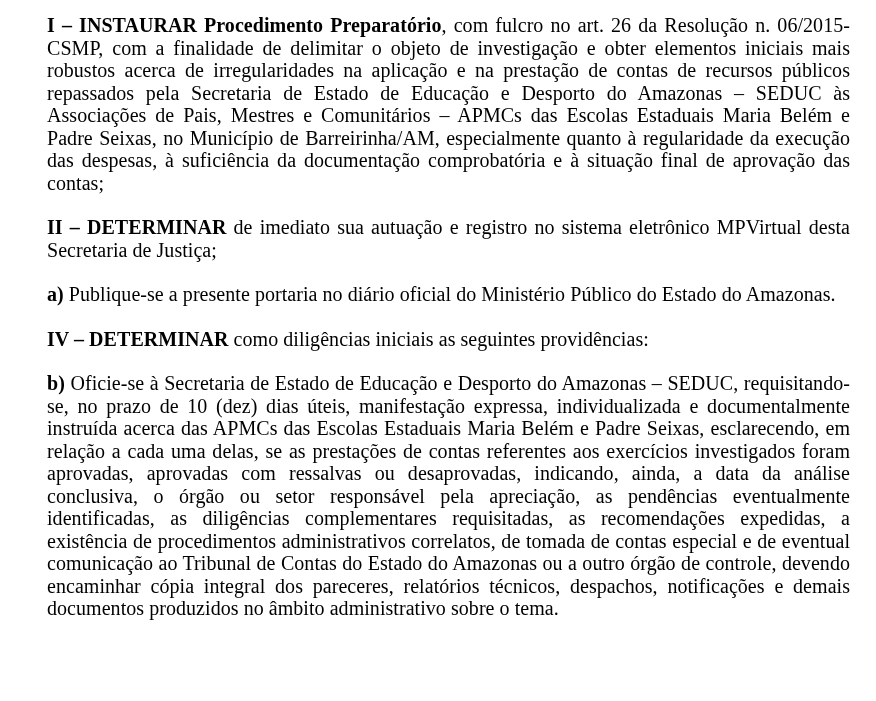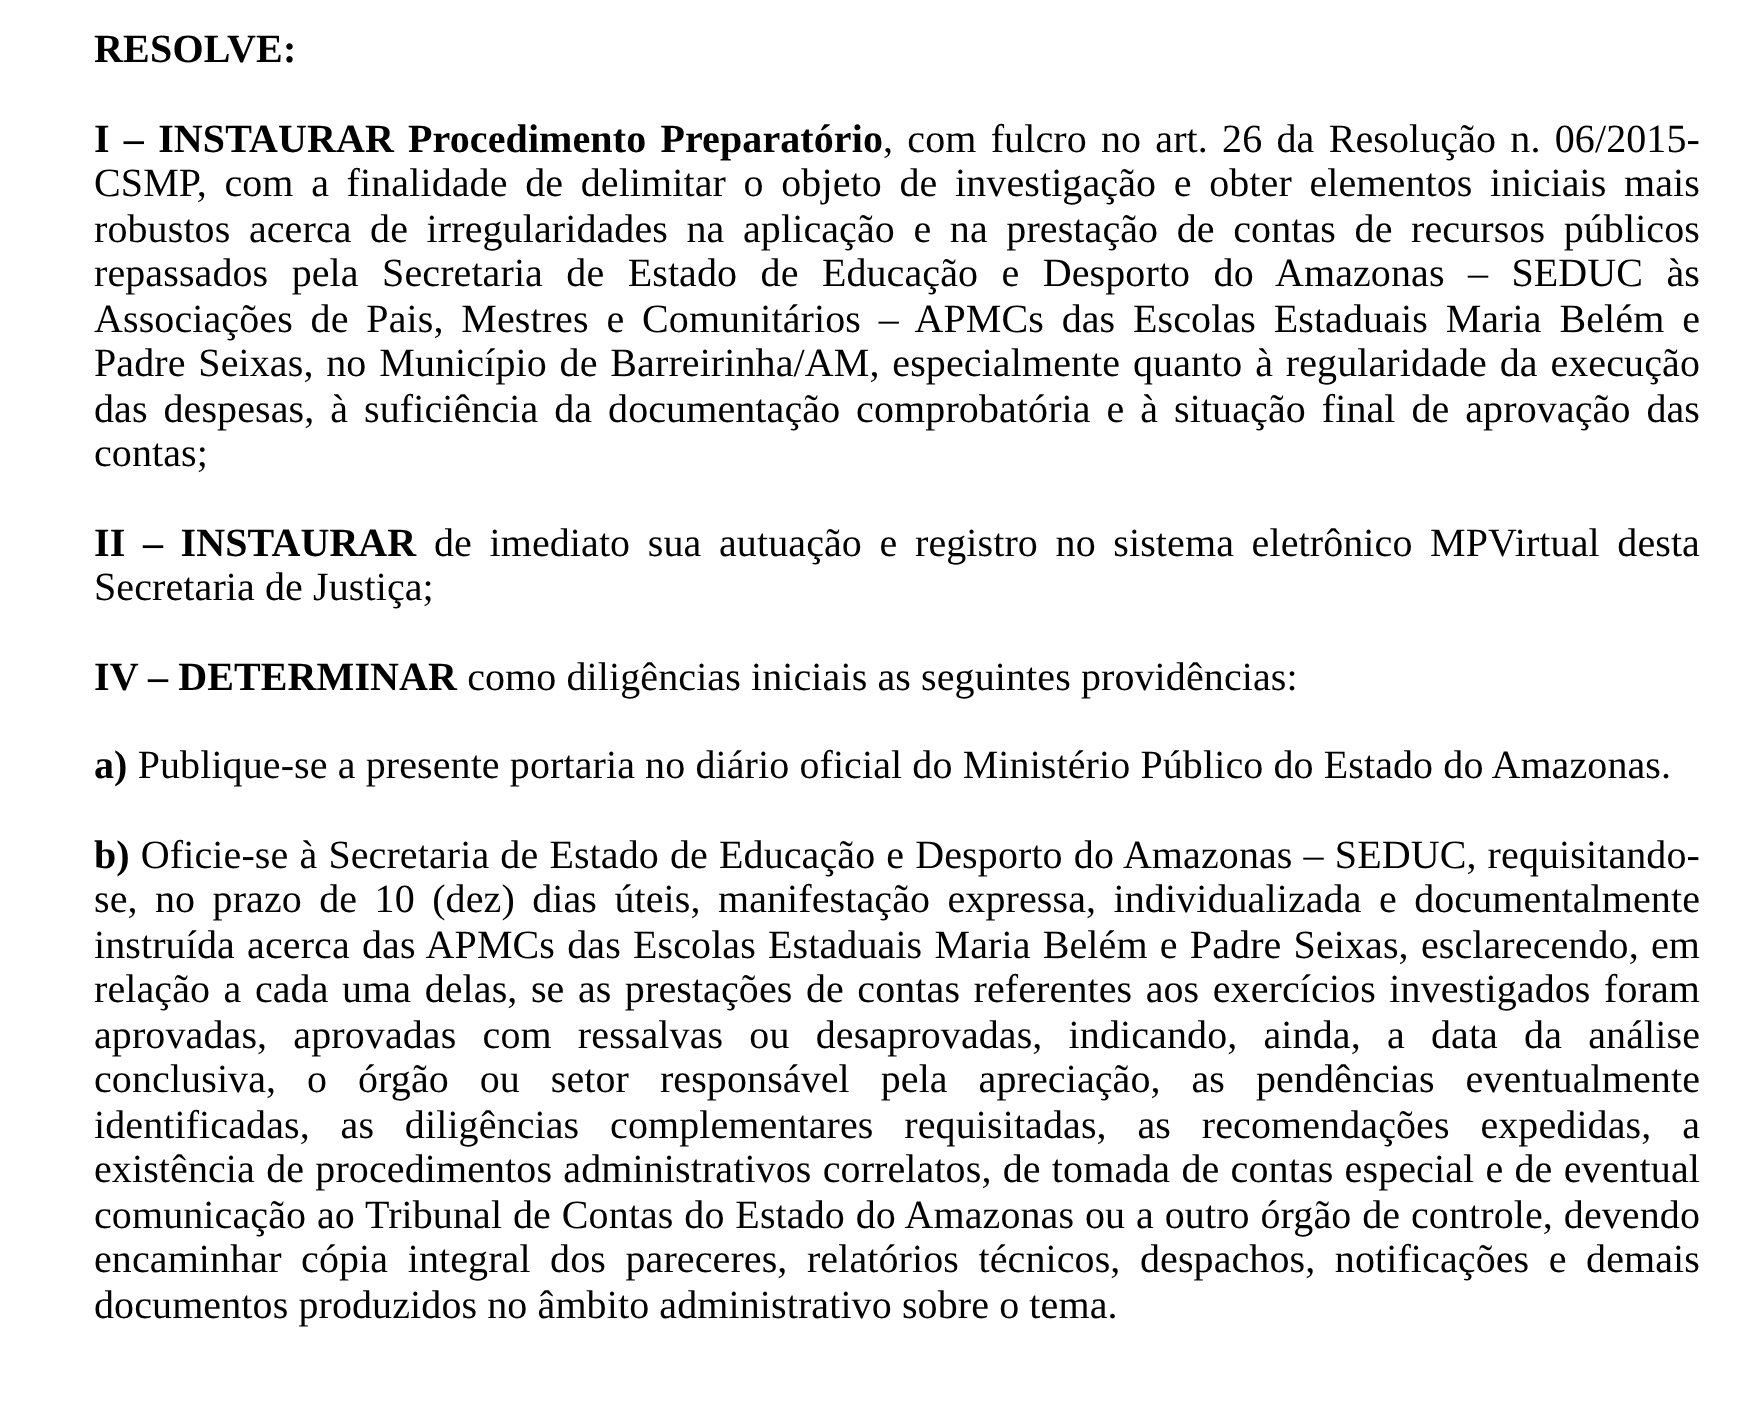--- a/index.html
+++ b/index.html
@@ -48,27 +48,26 @@
   .b {
     font-weight: bold;
   }
 </style>
 </head>
 <body>
 
 <div class="page">
   <div class="doc-body">
 
-    <div class="heading">RESOLVE:</div>
 
     <p class="para"><span class="b">I – INSTAURAR Procedimento Preparatório</span><span>, com fulcro no art. 26 da Resolução n. 06/2015-CSMP, com a finalidade de delimitar o objeto de investigação e obter elementos iniciais mais robustos acerca de irregularidades na aplicação e na prestação de contas de recursos públicos repassados pela Secretaria de Estado de Educação e Desporto do Amazonas – SEDUC às Associações de Pais, Mestres e Comunitários – APMCs das Escolas Estaduais Maria Belém e Padre Seixas, no Município de Barreirinha/AM, especialmente quanto à regularidade da execução das despesas, à suficiência da documentação comprobatória e à situação final de aprovação das contas;</span></p>
 
-    <p class="para"><span class="b">II – INSTAURAR</span><span> de imediato sua autuação e registro no sistema eletrônico MPVirtual desta Secretaria de Justiça;</span></p>
+    <p class="para"><span class="b">II – DETERMINAR</span><span> de imediato sua autuação e registro no sistema eletrônico MPVirtual desta Secretaria de Justiça;</span></p>
 
 
+    <p class="para"><span class="b">a)</span><span> Publique-se a presente portaria no diário oficial do Ministério Público do Estado do Amazonas.</span></p>
+
     <p class="para"><span class="b">IV – DETERMINAR</span><span> como diligências iniciais as seguintes providências:</span></p>
-
-    <p class="para"><span class="b">a)</span><span> Publique-se a presente portaria no diário oficial do Ministério Público do Estado do Amazonas.</span></p>
 
     <p class="para"><span class="b">b)</span><span> Oficie-se à Secretaria de Estado de Educação e Desporto do Amazonas – SEDUC, requisitando-se, no prazo de 10 (dez) dias úteis, manifestação expressa, individualizada e documentalmente instruída acerca das APMCs das Escolas Estaduais Maria Belém e Padre Seixas, esclarecendo, em relação a cada uma delas, se as prestações de contas referentes aos exercícios investigados foram aprovadas, aprovadas com ressalvas ou desaprovadas, indicando, ainda, a data da análise conclusiva, o órgão ou setor responsável pela apreciação, as pendências eventualmente identificadas, as diligências complementares requisitadas, as recomendações expedidas, a existência de procedimentos administrativos correlatos, de tomada de contas especial e de eventual comunicação ao Tribunal de Contas do Estado do Amazonas ou a outro órgão de controle, devendo encaminhar cópia integral dos pareceres, relatórios técnicos, despachos, notificações e demais documentos produzidos no âmbito administrativo sobre o tema.</span></p>
 
   </div>
 </div>
 
 </body></html>

